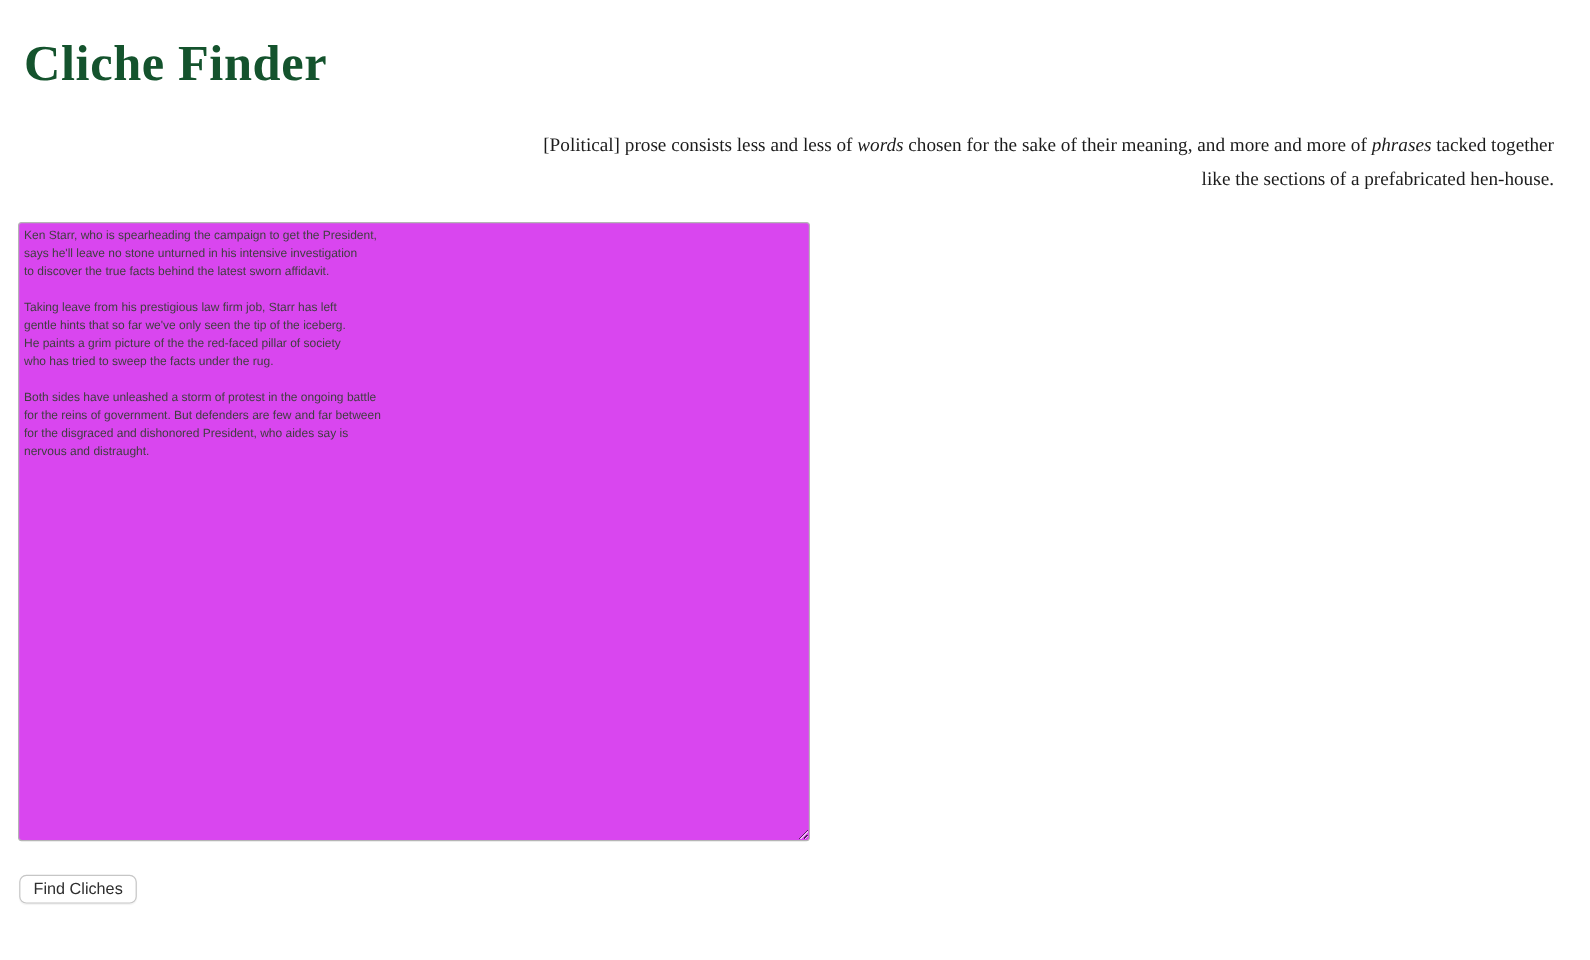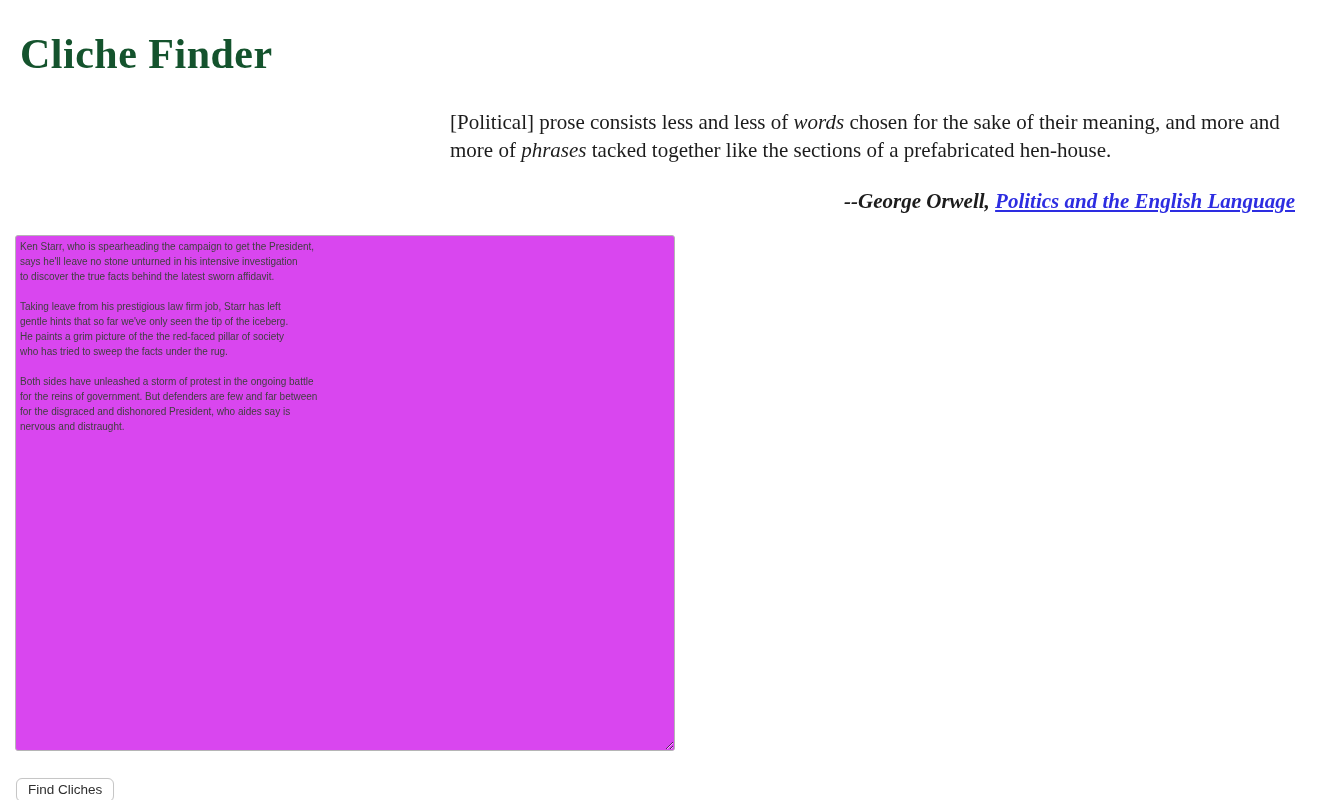--- a/index.html
+++ b/index.html
@@ -25,24 +25,24 @@
     letter-spacing: 0.5px;
   }
   .quote-block {
     margin-top: 30px;
     margin-right: 14px;
     text-align: right;
   }
   .quote-text {
     display: inline-block;
     max-width: 845px;
-    font-size: 21px;
+    font-size: 16px;
     line-height: 28px;
     color: #1c1c1c;
-    text-align: left;
+    text-align: right;
   }
   .quote-text i { font-style: italic; }
   .attribution {
     margin: 24px 0 0 0;
     font-size: 21px;
     line-height: 26px;
     font-weight: bold;
     font-style: italic;
     color: #1c1c1c;
   }
@@ -86,21 +86,20 @@
 </style>
 </head>
 <body>
 
 <div class="page">
 
   <h1 class="page-title">Cliche Finder</h1>
 
   <div class="quote-block">
     <div class="quote-text"><span>[Political] prose consists less and less of </span><i>words</i><span> chosen for the sake of their meaning, and more and more of </span><i>phrases</i><span> tacked together like the sections of a prefabricated hen-house.</span></div>
-    <p class="attribution"><span>--George Orwell, </span><a href="#">Politics and the English Language</a></p>
   </div>
 
   <div class="input-area">
     <textarea class="cliche-input" spellcheck="false" style="">Ken Starr, who is spearheading the campaign to get the President,
 says he'll leave no stone unturned in his intensive investigation
 to discover the true facts behind the latest sworn affidavit.
 
 Taking leave from his prestigious law firm job, Starr has left
 gentle hints that so far we've only seen the tip of the iceberg.
 He paints a grim picture of the the red-faced pillar of society

